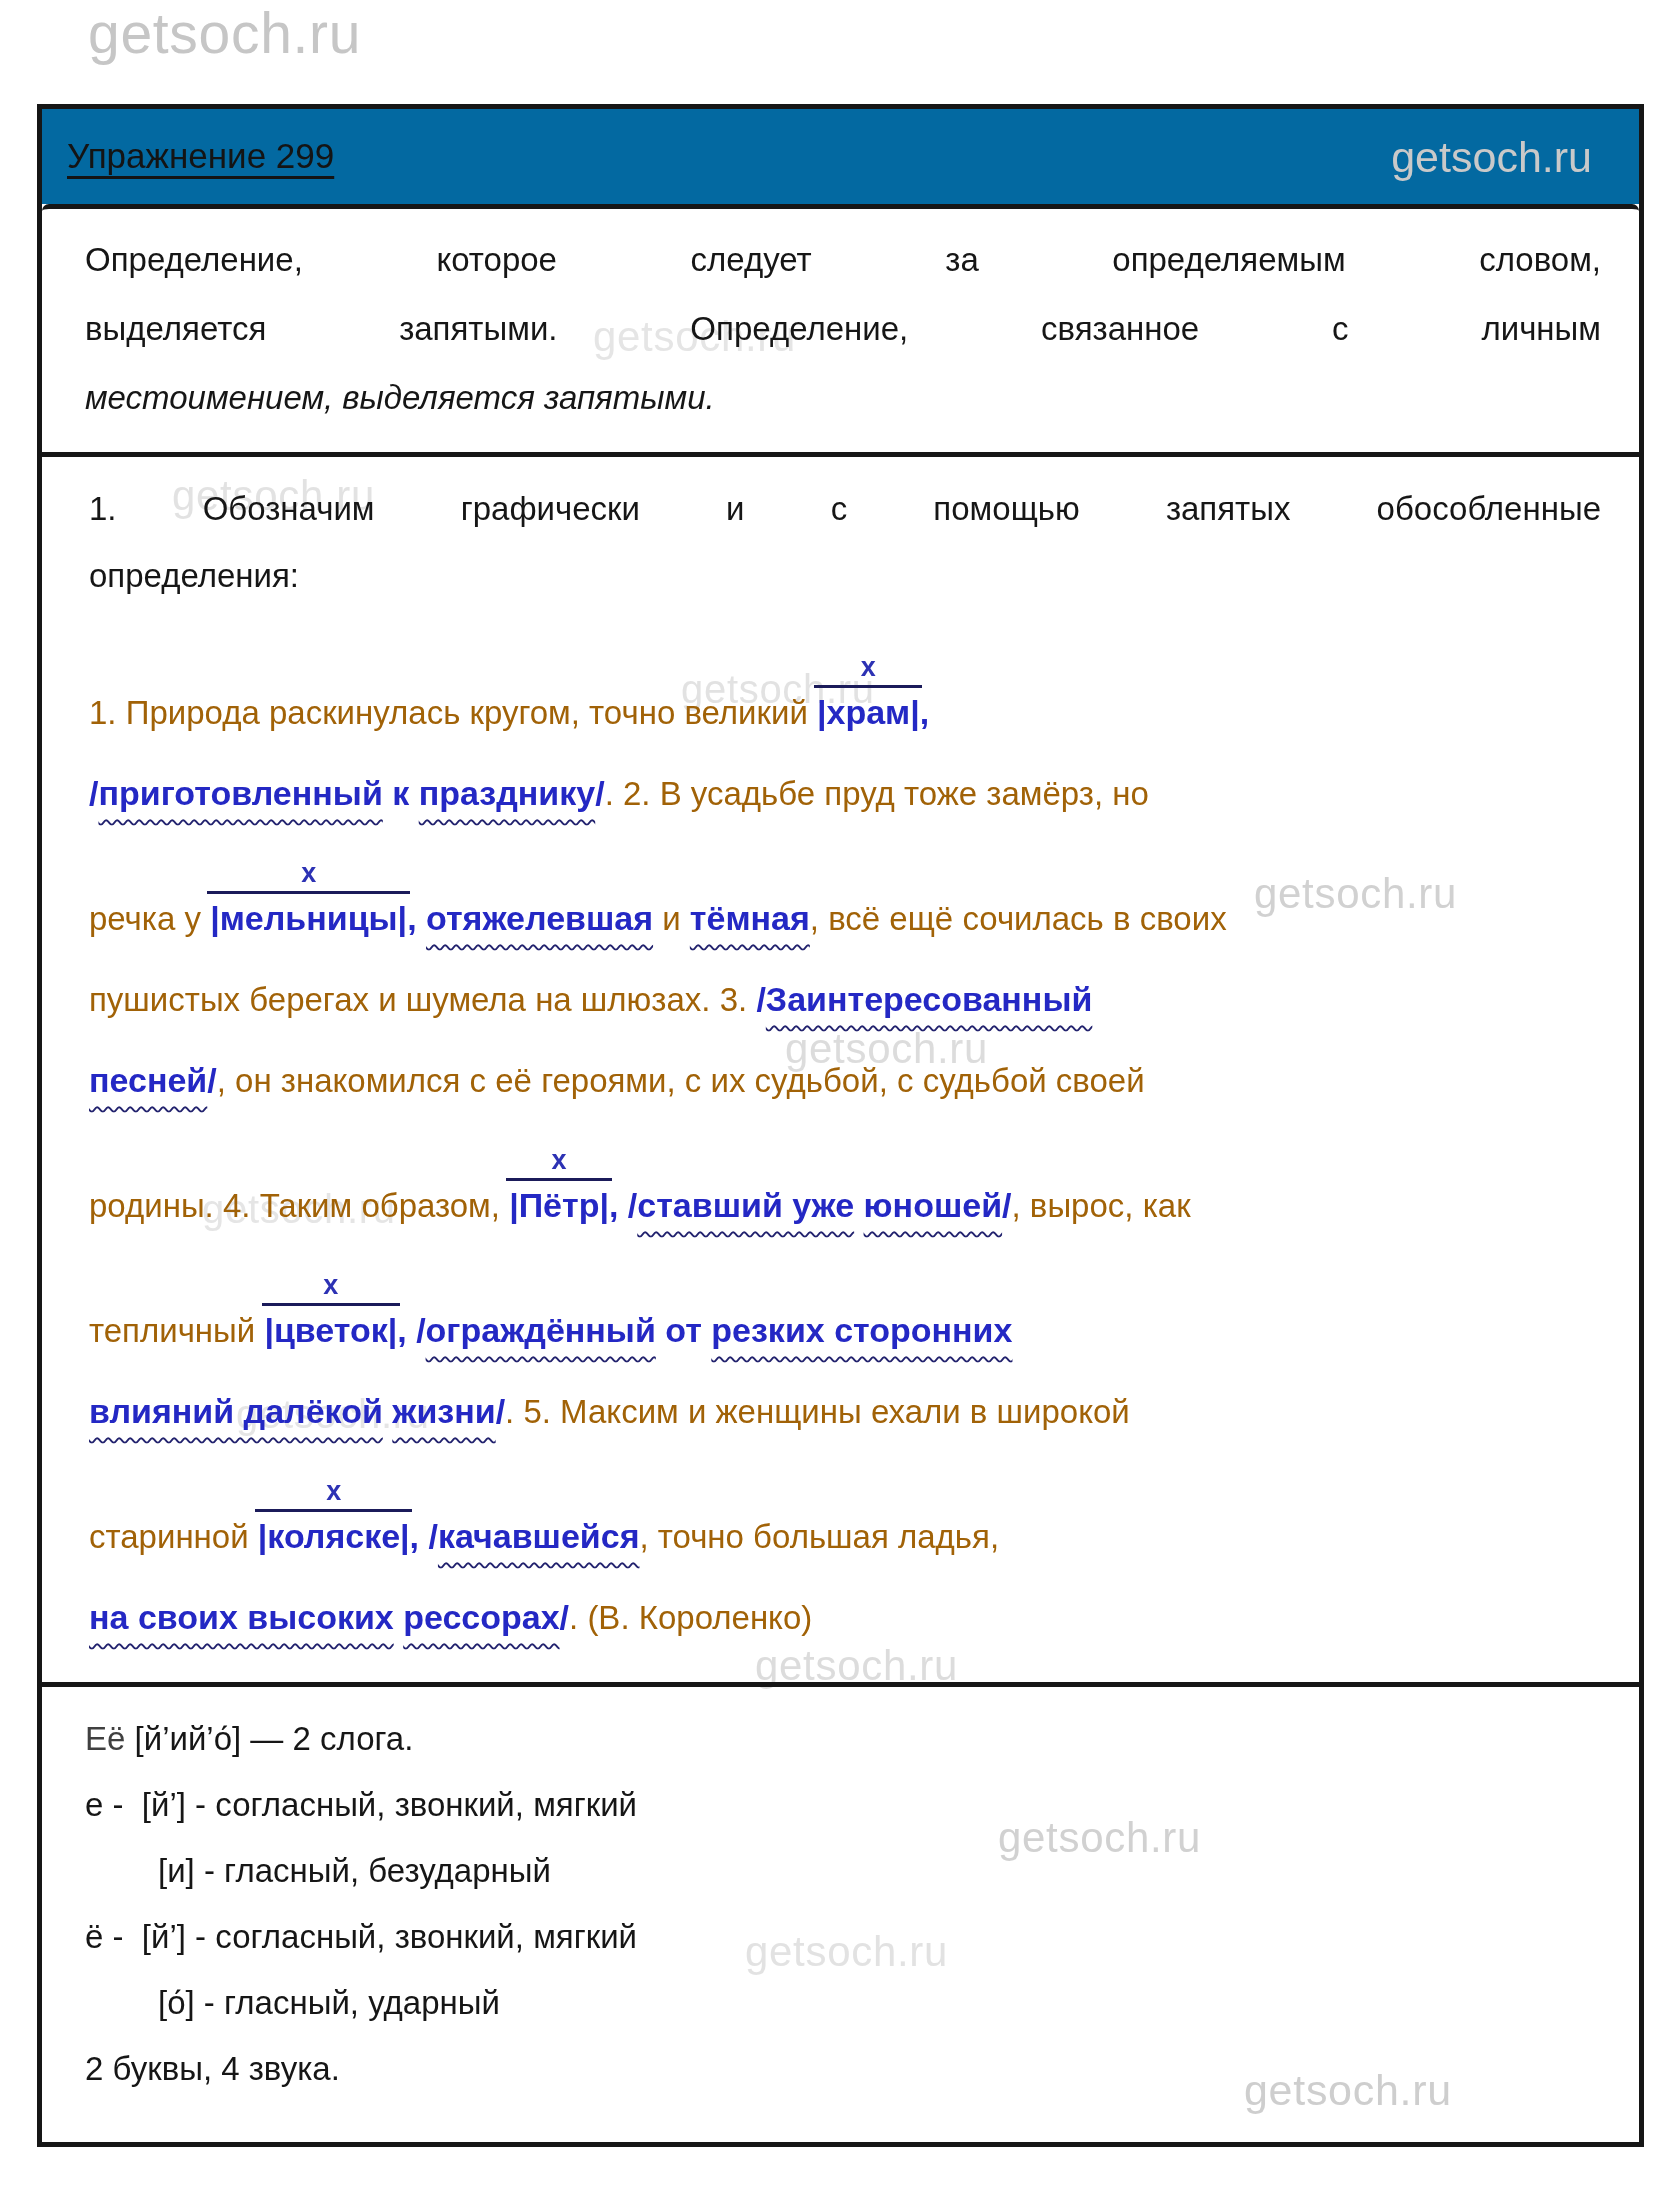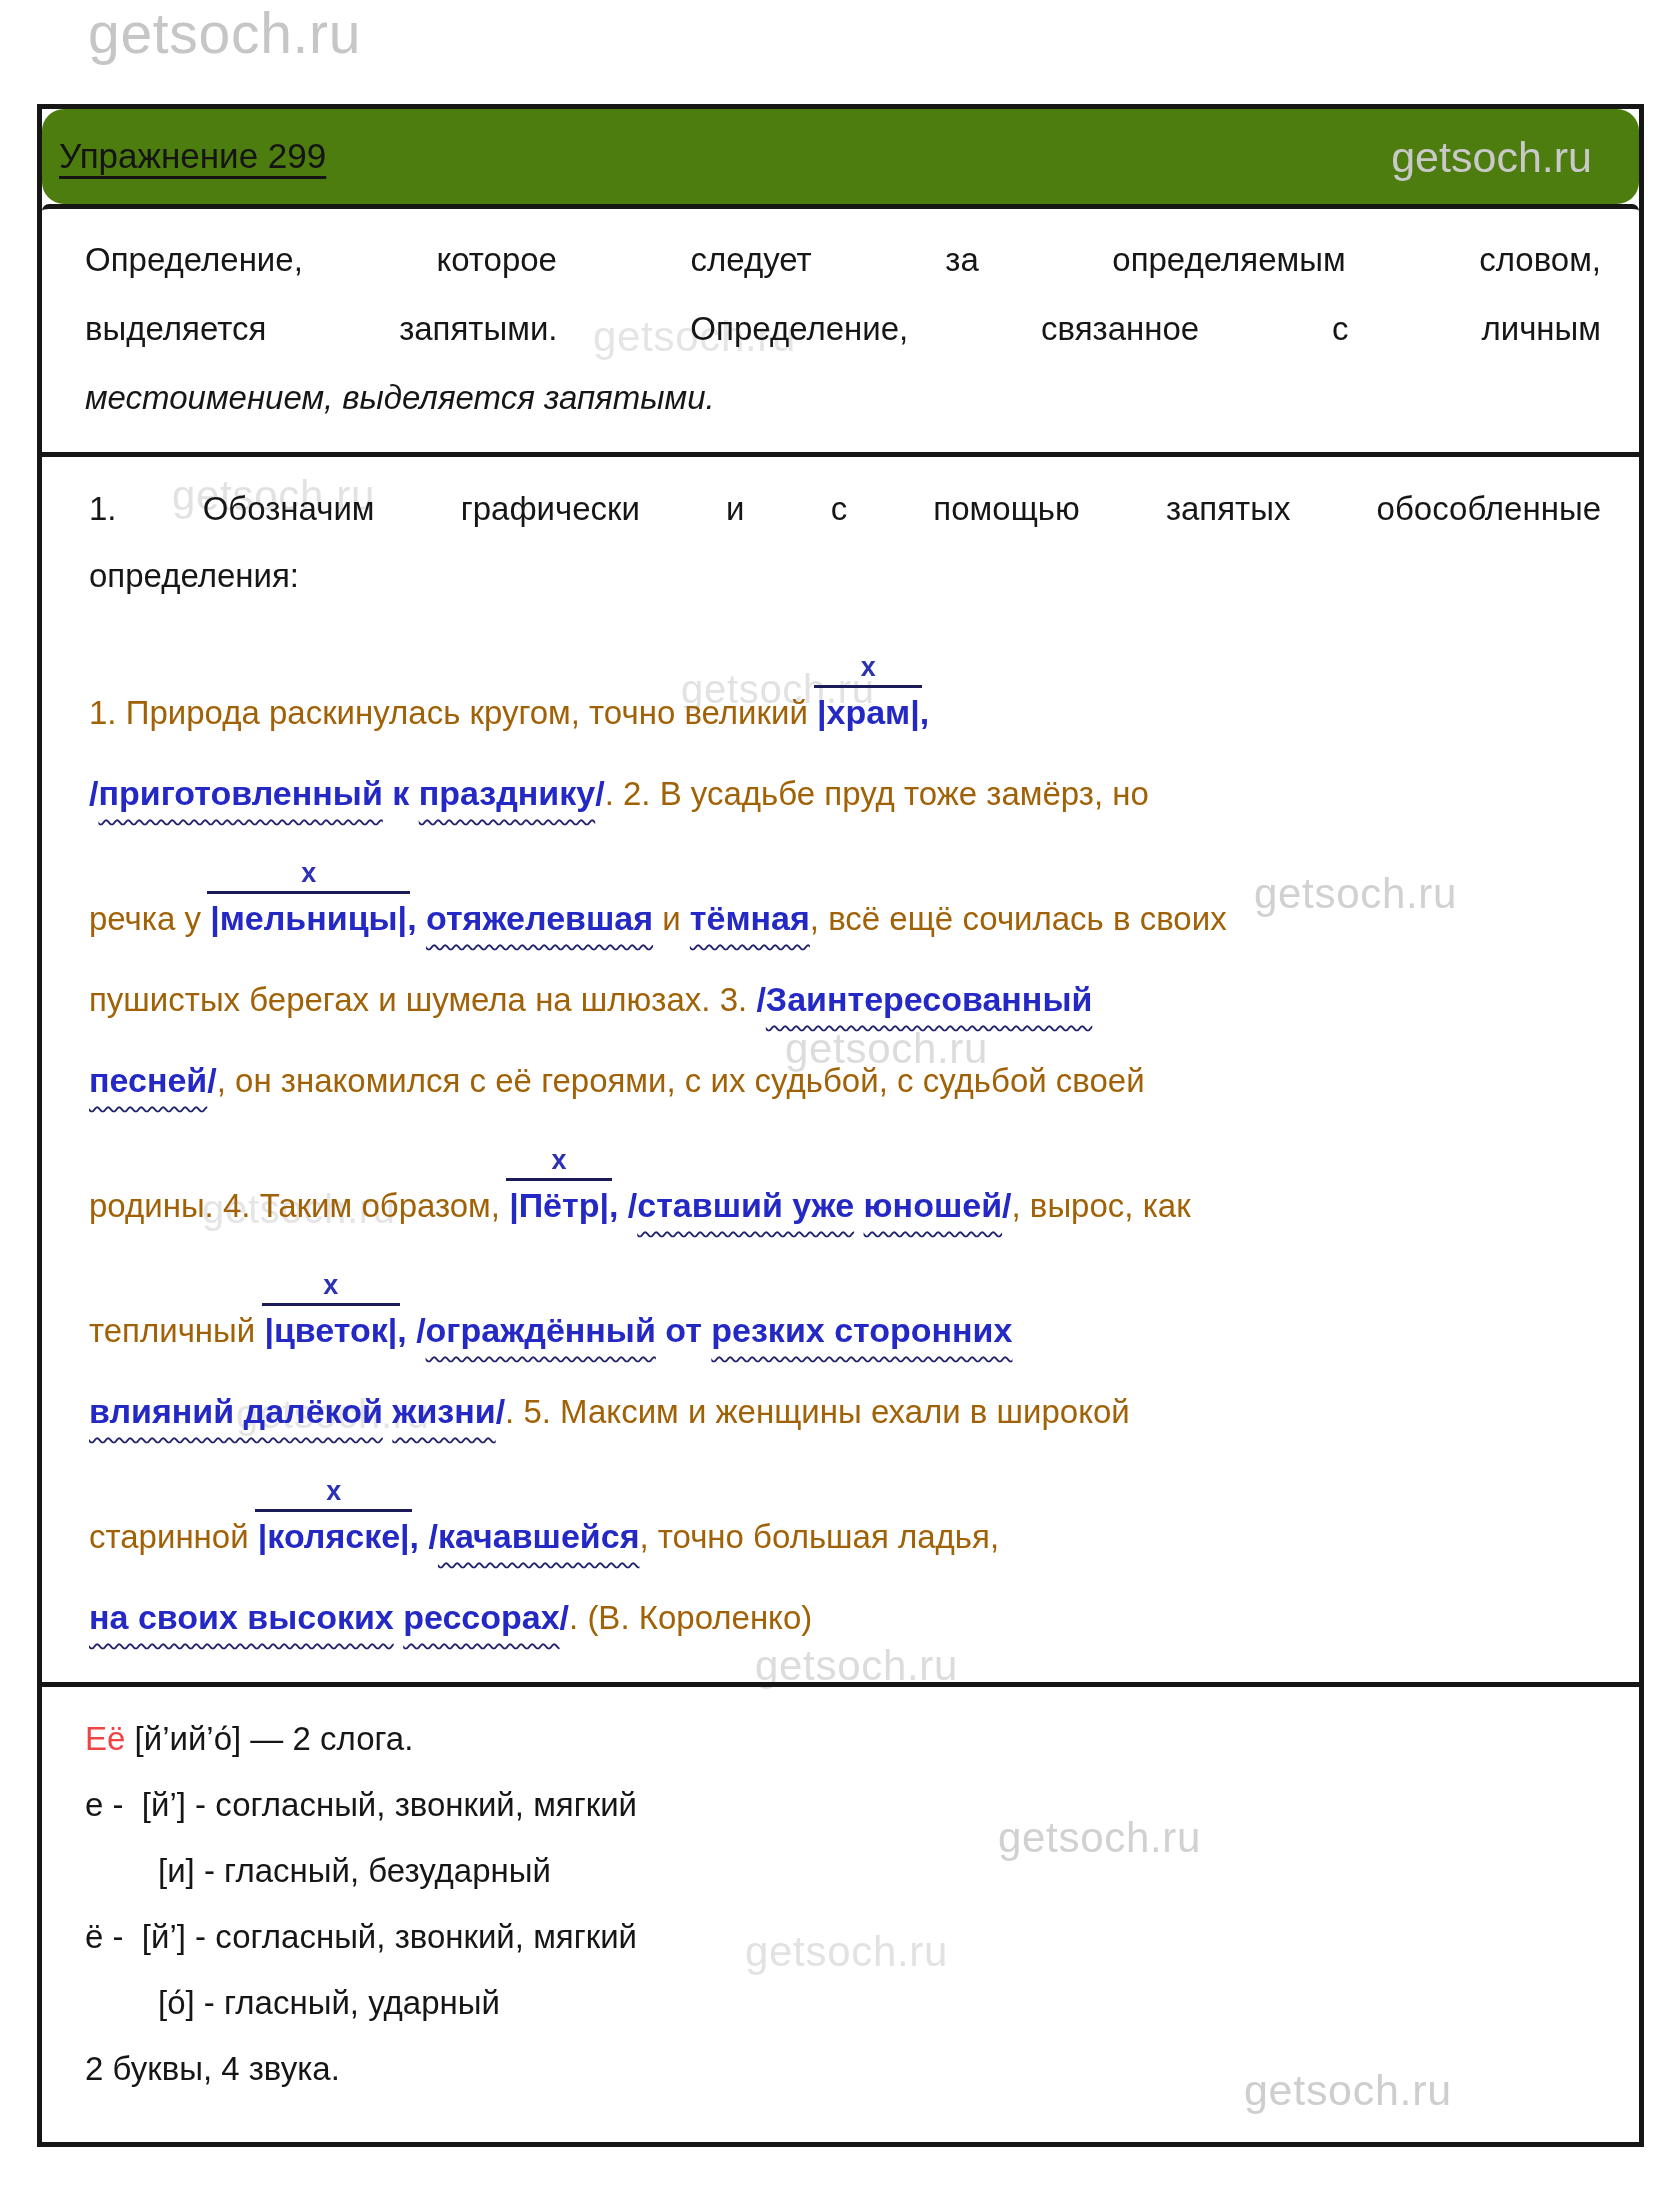--- a/index.html
+++ b/index.html
@@ -26,23 +26,22 @@
     width: 1607px;
     border: 5.4px solid #161616;
     background: transparent;
     z-index: 1;
   }
   .sec { position: relative; }
   .sec + .sec { border-top: 5.4px solid #161616; }
 
   
   .sec-header {
-    background: #4d7c0f;
-    padding: 27px 38px 28px 17px;
-    border-radius: 22px;
+    background: #0369a1;
+    padding: 27px 38px 28px 25px;
   }
   .title {
     font-size: 35px;
     text-decoration: underline;
     text-decoration-thickness: 2.7px;
     text-underline-offset: 8px;
     color: #141414;
   }
   .hdr-mark { position:absolute; right:47px; top:24px; font-size:43px; color:#c9c9c9; }
 
@@ -82,21 +81,21 @@
     padding-bottom: 2.7px;
     border-bottom: 3.4px solid #1b1b5a;
     color: #2d32b4;
     font-weight: 700;
   }
 
   
   .sec-ph { padding: 19px 38px 40px 43px; font-size: 33px; }
   .ph-title { line-height: 66px; }
   .ph-word-line { line-height: 66px; white-space: pre-wrap; }
-  .ph-word { color: #ef4444; }
+  .ph-word { color: #404040; }
   .ph-row { line-height: 66px; white-space: pre-wrap; }
   .ph-row.indent { padding-left: 73px; }
 </style>
 </head>
 <body>
 
 <span class="watermark" style="left:88px;top:0px;font-size:57px;">getsoch.ru</span>
 <span class="watermark" style="left:593px;top:313px;font-size:42px;opacity:.45;">getsoch.ru</span>
 <span class="watermark" style="left:172px;top:472px;font-size:42px;opacity:.5;">getsoch.ru</span>
 <span class="watermark" style="left:681px;top:667px;font-size:40px;opacity:.5;">getsoch.ru</span>

